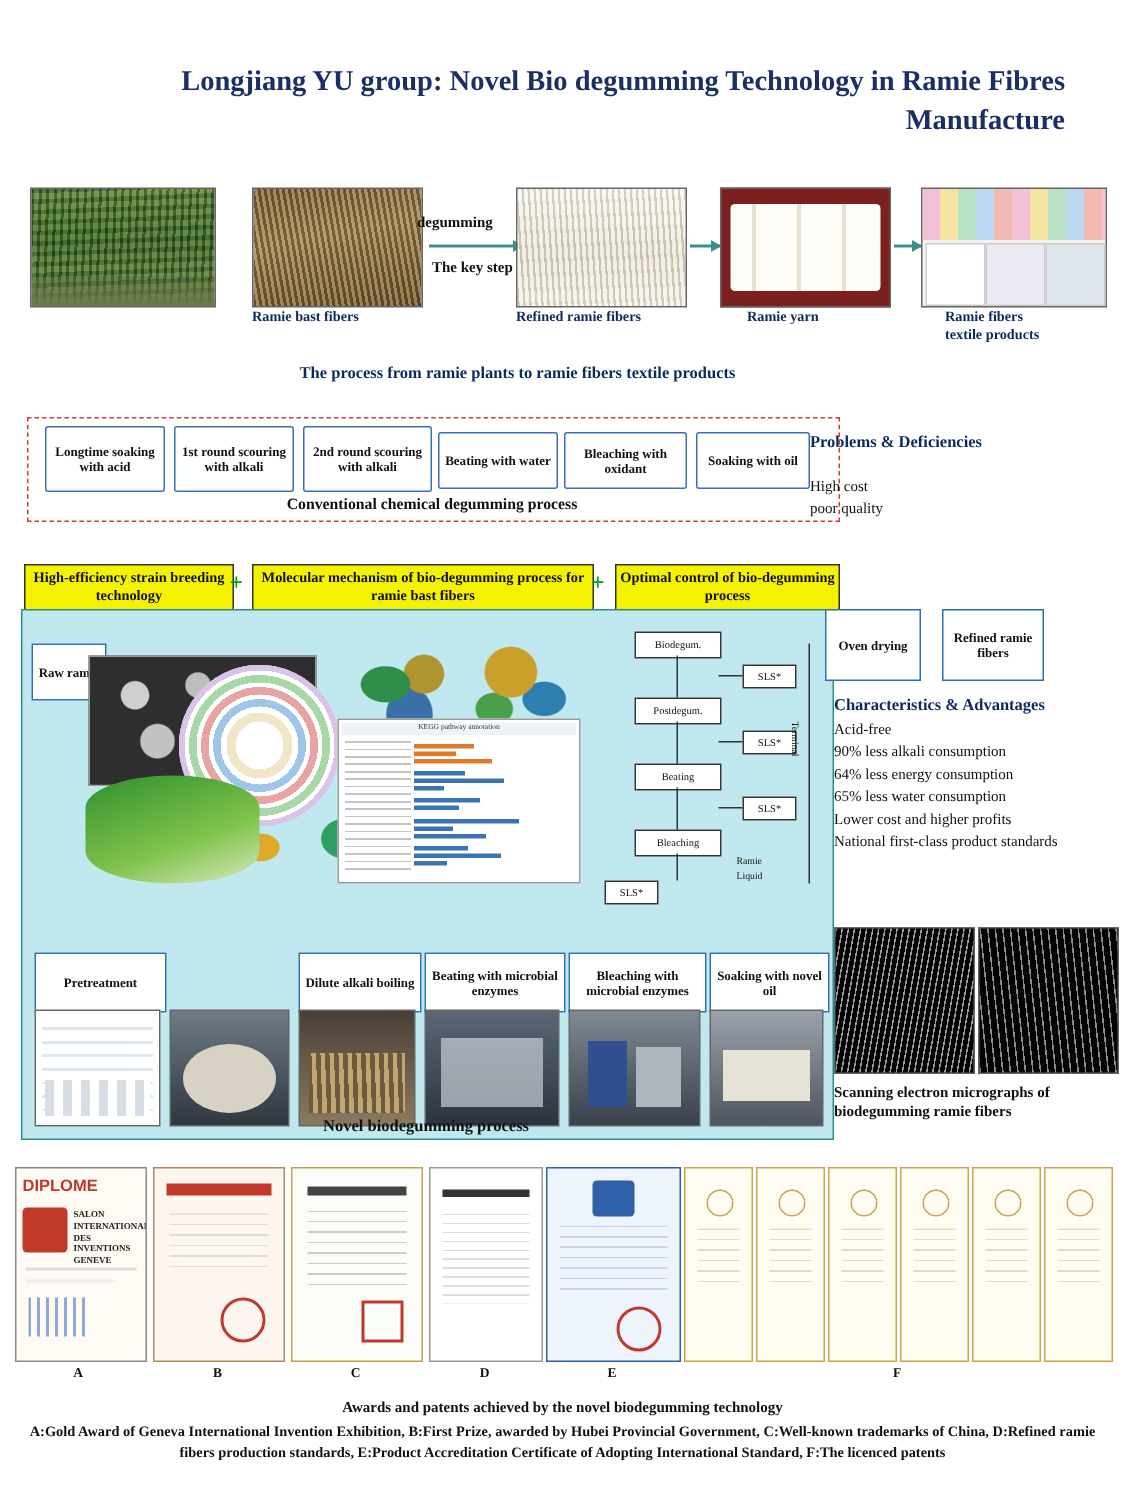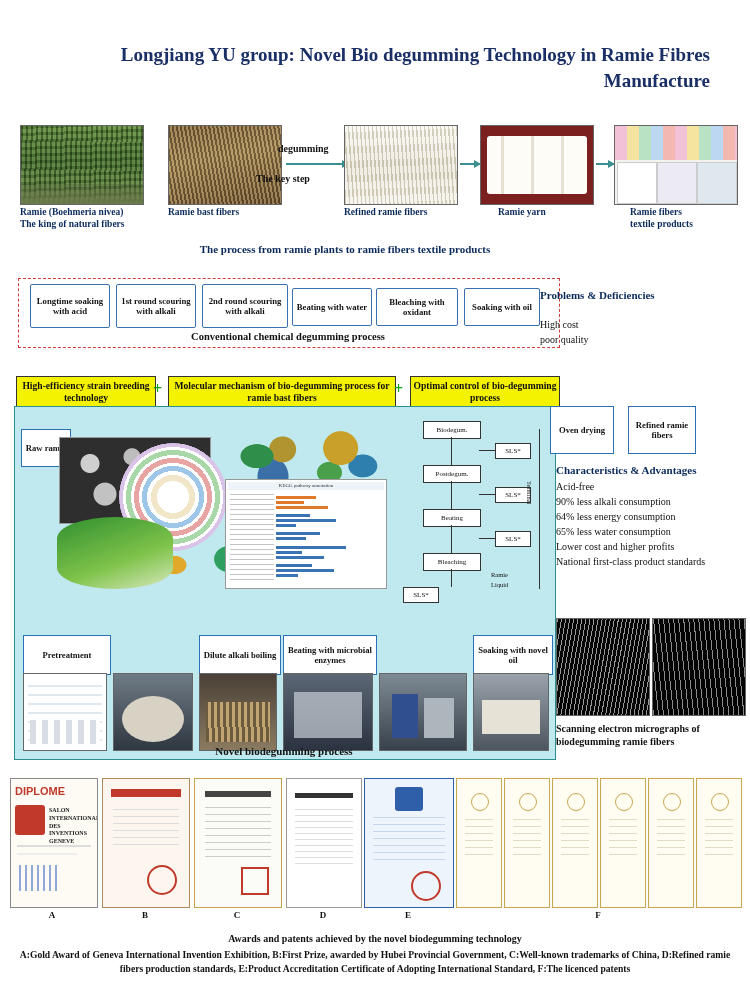--- a/index.html
+++ b/index.html
@@ -78,35 +78,31 @@
 
 <div class="proc-row">
 
   <div class="photo" style="left:10px;top:0;width:122px;height:78px;background:
        linear-gradient(180deg,#5e8a3a 0%,#3f6b28 45%,#6e8f46 100%);">
     <div style="position:absolute;inset:0;background:
       repeating-linear-gradient(92deg, rgba(0,0,0,.28) 0 2px, rgba(255,255,255,.10) 2px 5px),
       repeating-linear-gradient(178deg, rgba(20,60,10,.35) 0 3px, rgba(140,180,90,.18) 3px 7px);"></div>
     <div style="position:absolute;left:0;bottom:0;width:100%;height:20px;background:linear-gradient(180deg,rgba(60,70,40,.2),#6b7a4a);"></div>
   </div>
-  <div class="cap" style="left:10px;top:82px;width:150px;">
-    <span>Ramie (Boehmeria nivea)</span><br>
-    <span>The king of natural fibers</span>
-  </div>
 
   <div class="photo" style="left:158px;top:0;width:112px;height:78px;background:
        linear-gradient(170deg,#8a6b3f 0%,#a98a53 40%,#7a5c33 100%);">
     <div style="position:absolute;inset:0;background:
       repeating-linear-gradient(80deg, rgba(0,0,0,.30) 0 2px, rgba(230,210,170,.28) 2px 4px);"></div>
   </div>
   <div class="cap" style="left:158px;top:82px;width:130px;">Ramie bast fibers</div>
 
   <div class="arrow" style="left:276px;top:38px;width:62px;"></div>
   <div class="arrow-label" style="left:268px;top:18px;">degumming</div>
-  <div class="arrow-label" style="left:246px;top:48px;">The key step</div>
+  <div class="arrow-label" style="left:278px;top:48px;">The key step</div>
 
   <div class="photo" style="left:334px;top:0;width:112px;height:78px;background:
        linear-gradient(180deg,#f3f0e6 0%,#ded8c6 55%,#efeade 100%);">
     <div style="position:absolute;inset:0;background:
       repeating-linear-gradient(86deg, rgba(160,150,120,.35) 0 1.5px, rgba(255,255,255,.55) 1.5px 4px);"></div>
   </div>
   <div class="cap" style="left:334px;top:82px;width:140px;">Refined ramie fibers</div>
 
   <div class="arrow" style="left:450px;top:38px;width:20px;"></div>
 
@@ -242,20 +238,21 @@
     <div class="hline" style="left:84px;top:117px;width:16px;"></div>
     <div class="vline" style="left:144px;top:8px;height:160px;"></div>
     <div class="legend" style="left:96px;top:150px;">Ramie</div>
     <div class="legend" style="left:96px;top:160px;">Liquid</div>
     <div class="legend" style="left:138px;top:60px;transform:rotate(90deg);transform-origin:left top;">Terminal</div>
   </div>
 
   <div class="smallbox" style="left:8px;top:228px;width:82px;height:34px;">Pretreatment</div>
   <div class="smallbox" style="left:184px;top:228px;width:76px;height:34px;">Dilute alkali boiling</div>
   <div class="smallbox" style="left:268px;top:228px;width:88px;height:34px;">Beating with microbial enzymes</div>
+  <div class="smallbox" style="left:364px;top:228px;width:86px;height:34px;">Bleaching with microbial enzymes</div>
   <div class="smallbox" style="left:458px;top:228px;width:74px;height:34px;">Soaking with novel oil</div>
 
   <div class="photo" style="left:8px;top:266px;width:82px;height:76px;background:#fff;">
     <div style="position:absolute;inset:4px;background:
       repeating-linear-gradient(180deg,#fff 0 7px,#dfe7ef 7px 9px);"></div>
     <div style="position:absolute;left:6px;top:46px;width:70px;height:24px;background:
       repeating-linear-gradient(90deg,#d8dde4 0 6px,#fff 6px 12px);"></div>
   </div>
   <div class="photo" style="left:98px;top:266px;width:78px;height:76px;background:
       linear-gradient(180deg,#6f7b86,#2f3740);">

